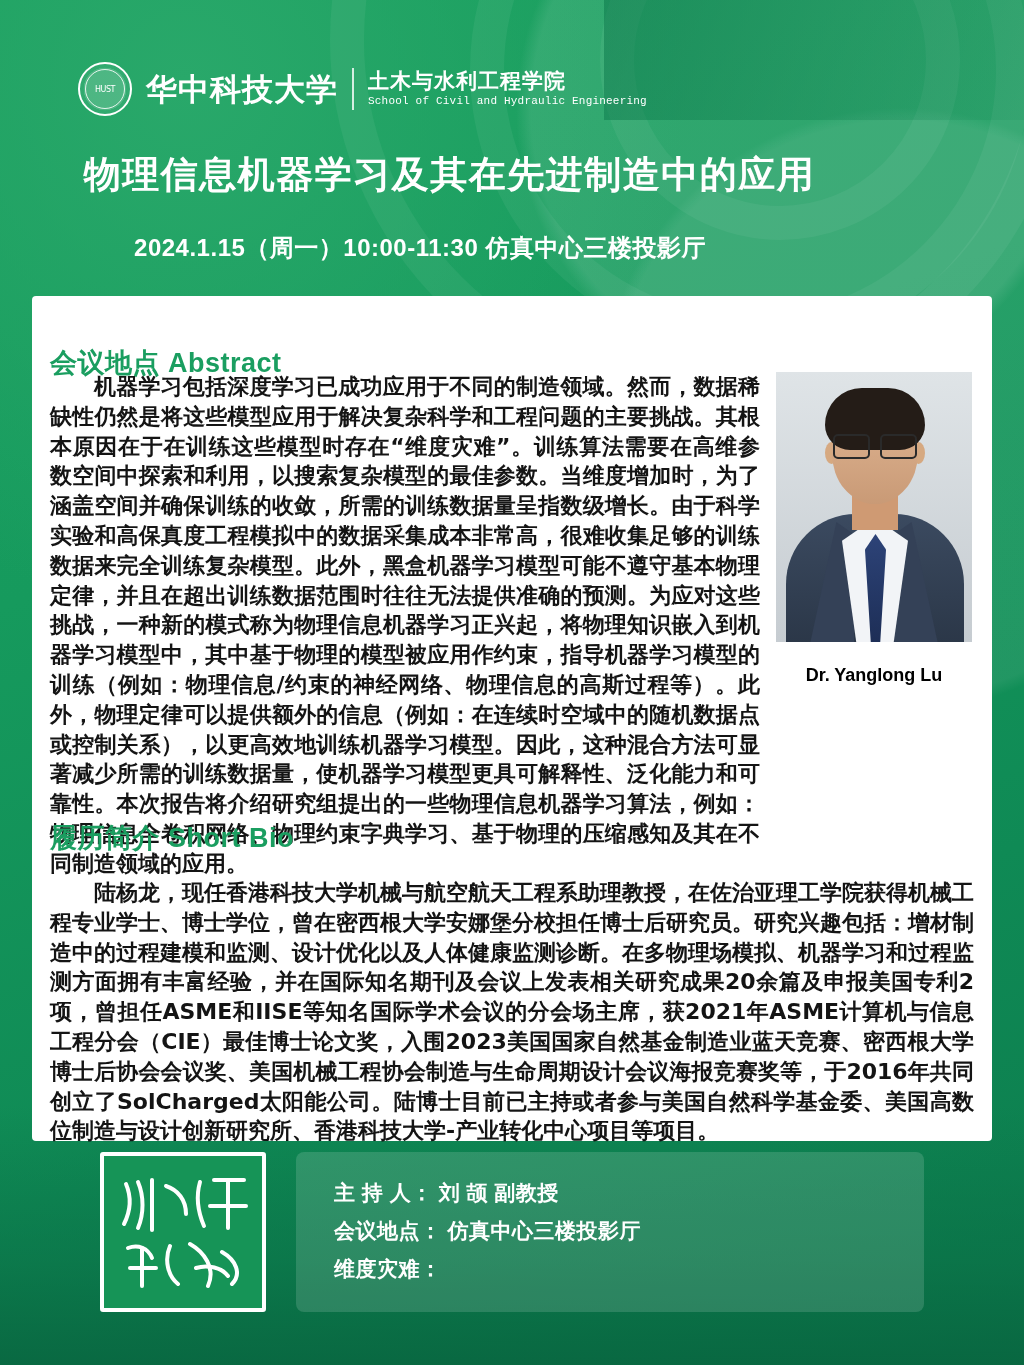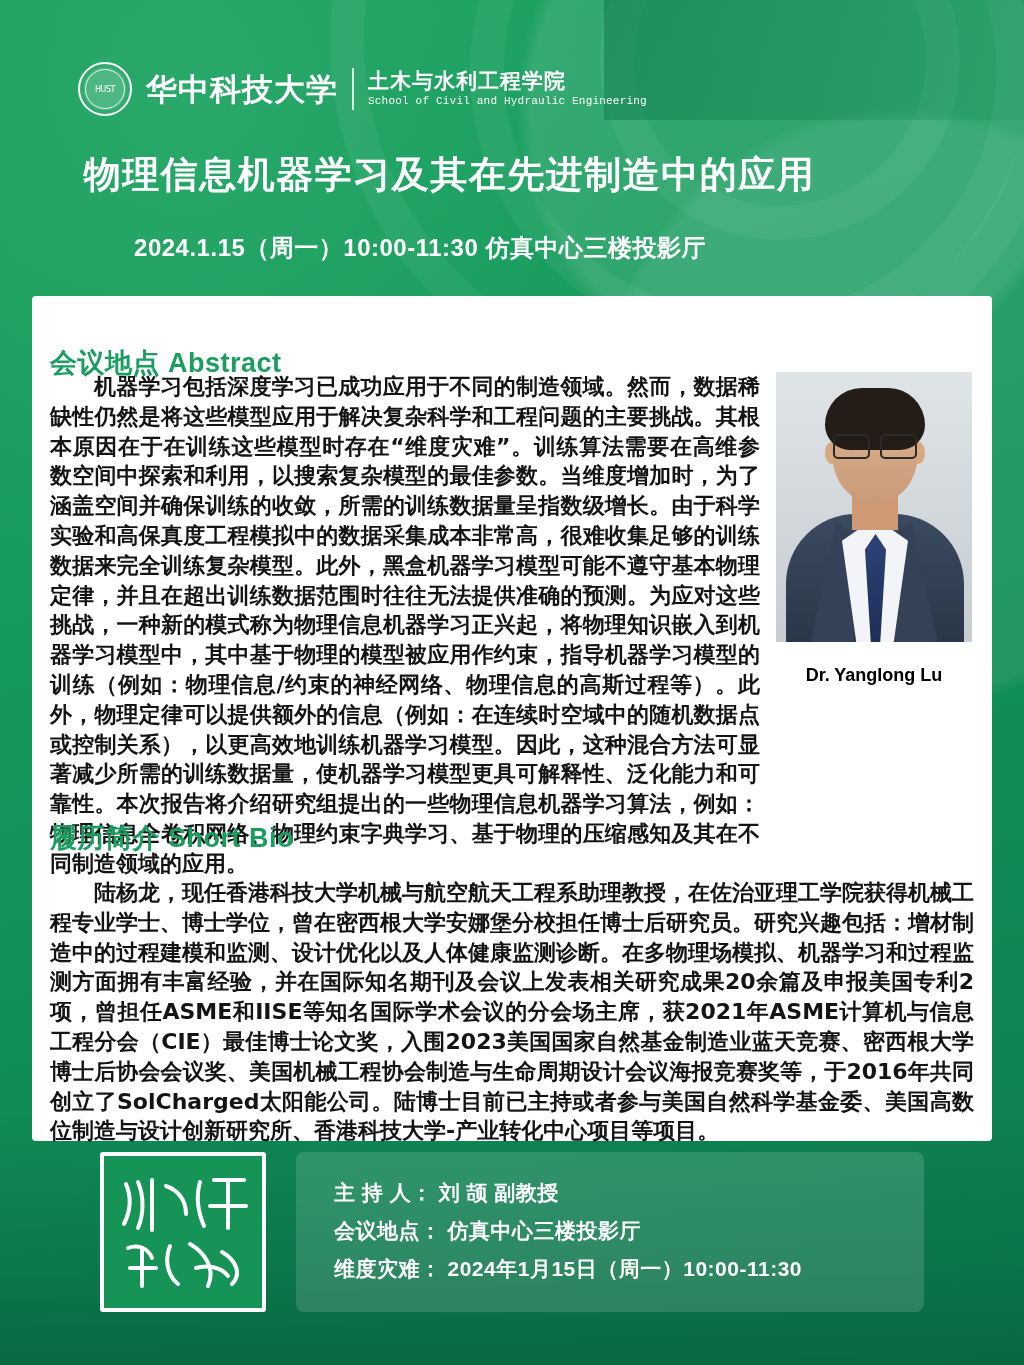--- a/index.html
+++ b/index.html
@@ -320,15 +320,14 @@
   <div class="info-row">
     <span class="info-label">主 持 人：</span>
     <span class="info-value">刘 颉 副教授</span>
   </div>
   <div class="info-row">
     <span class="info-label">会议地点：</span>
     <span class="info-value">仿真中心三楼投影厅</span>
   </div>
   <div class="info-row">
     <span class="info-label">维度灾难：</span>
-    <span class="info-value">2024年1月15日（周一）10:00-11:30</span>
   </div>
 </div>
 
 </body></html>

